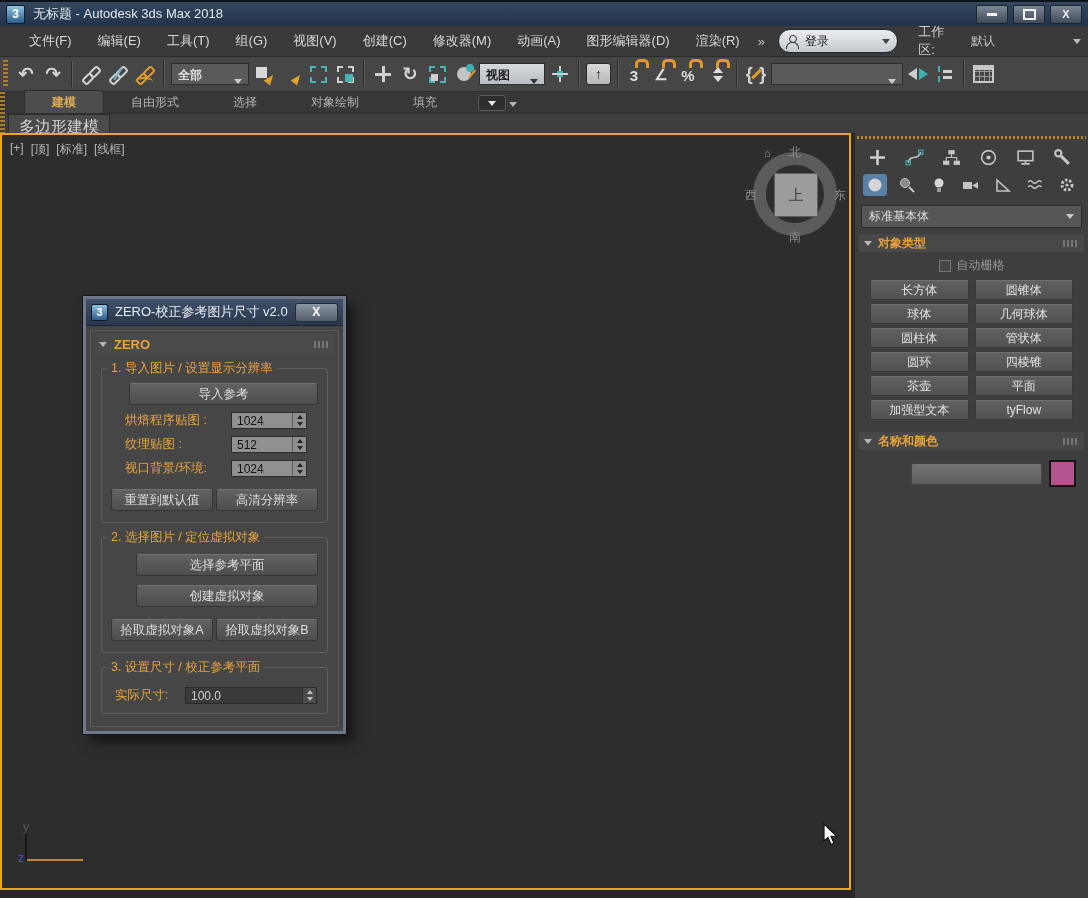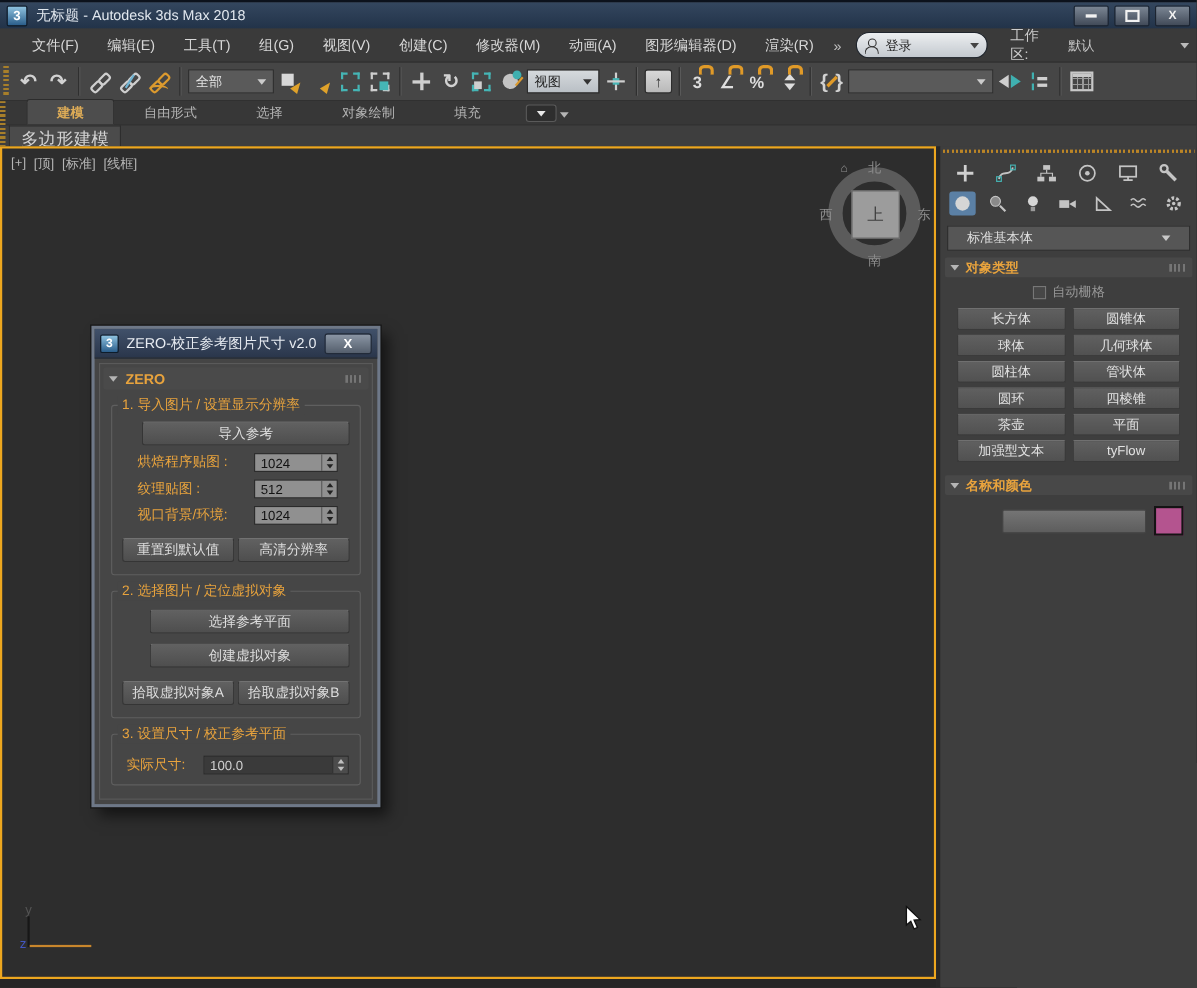--- a/index.html
+++ b/index.html
@@ -36,22 +36,22 @@
   .wsdd{display:flex;align-items:center;height:22px;width:118px;padding:0 7px;color:#c8c8c8;margin-left:6px}
   .wsdd .dd-arrow{border-top-color:#bbb}
 
   
   .toolbar{position:absolute;top:57px;left:0;right:0;height:35px;background:#464646;
     border-bottom:1px solid #2e2e2e;display:flex;align-items:center;gap:3px;padding:0 3px;box-sizing:border-box}
   .dock{width:5px;height:28px;background:repeating-linear-gradient(#a87f2a 0 2px,transparent 2px 4px);margin-right:3px}
   .sep{width:0;height:26px;border-left:1px solid #2d2d2d;border-right:1px solid #5b5b5b;margin:0 3px}
   .ticon{min-width:24px;height:28px;display:flex;align-items:center;justify-content:center;
     color:#d2d2d2;font-size:18px;font-weight:bold;position:relative}
-  .dd{display:flex;align-items:center;gap:6px;background:#5a5a5a;border:1px solid #2d2d2d;
-    height:20px;padding:0 6px;color:#e2e2e2;font-size:12px;font-weight:normal}
+  .dd{display:flex;align-items:flex-end;gap:6px;background:#5a5a5a;border:1px solid #2d2d2d;
+    height:20px;padding:0 6px;color:#e2e2e2;font-size:12px;font-weight:bold}
   .dd .dd-arrow{border-top-color:#ccc}
   .dd.light{background:linear-gradient(#d6dadd,#b9bfc5);color:#222}
   .dd.light .dd-arrow{border-top-color:#333}
   .chain{display:inline-block;width:19px;height:17px;position:relative}
   .chain i{position:absolute;width:8px;height:4px;border:2px solid #cfcfcf;border-radius:3px;transform:rotate(-45deg)}
   .chain .l1{left:0;top:9px}.chain .l2{left:7px;top:2px}
   .chain .slash{position:absolute;left:8px;top:1px;width:2px;height:14px;background:#6fb3d2;transform:rotate(32deg);border:none;border-radius:0}
   .chain.bind i{border-color:#dc9a2e}
   .chain .wave{position:absolute;left:-1px;top:11px;width:18px;height:7px;border:none;border-top:2px solid #cfcfcf;border-radius:50%;transform:none}
   .selobj{width:17px;height:17px;position:relative}
@@ -135,21 +135,21 @@
 
   
   .cmdpanel{position:absolute;left:855px;top:133px;width:233px;height:765px;background:#3e3e3e;box-sizing:border-box}
   .paneldots{height:3px;margin:3px 2px 2px;background:repeating-linear-gradient(90deg,#bb8526 0 2px,transparent 2px 4px)}
   .ptabs{display:flex;align-items:center;gap:13px;padding:5px 10px 3px}
   .ptab{width:24px;height:22px;display:flex;align-items:center;justify-content:center}
   .pcats{display:flex;align-items:center;gap:8px;padding:3px 8px 7px}
   .pcat{width:24px;height:22px;display:flex;align-items:center;justify-content:center}
   .pcat.active{background:#5b80a5;border-radius:3px}
   .pdropdown{display:flex;align-items:center;margin:2px 6px 6px;height:21px;background:#565656;
-    border:1px solid #2c2c2c;padding:0 17px;color:#dedede;font-size:12px}
+    border:1px solid #2c2c2c;padding:0 7px;color:#dedede;font-size:12px}
   .pdropdown .dd-arrow{border-top-color:#c8c8c8}
   .rollhead{display:flex;align-items:center;gap:6px;margin:5px 4px 4px;height:18px;background:#484848;
     border-radius:2px;padding:0 5px;color:#e8a33d;font-weight:bold;font-size:12px}
   .tri-dn{width:0;height:0;border-left:4px solid transparent;border-right:4px solid transparent;border-top:5px solid #b5b5b5}
   .grip{margin-left:auto;width:16px;height:7px;background:repeating-linear-gradient(90deg,#757575 0 2px,transparent 2px 4px)}
   .autogrid{display:flex;align-items:center;justify-content:center;gap:6px;color:#969696;margin:5px 0 6px}
   .cbx{width:10px;height:10px;border:1px solid #777;background:#474747}
   .objgrid{display:grid;grid-template-columns:1fr 1fr;gap:4px 6px;margin:2px 15px 12px}
   .objbtn{height:18px;background:linear-gradient(#606060,#515151);border:1px solid #3a3a3a;border-top-color:#707070;
     border-radius:2px;color:#e2e2e2;display:flex;align-items:center;justify-content:center;font-size:12px;white-space:nowrap}

